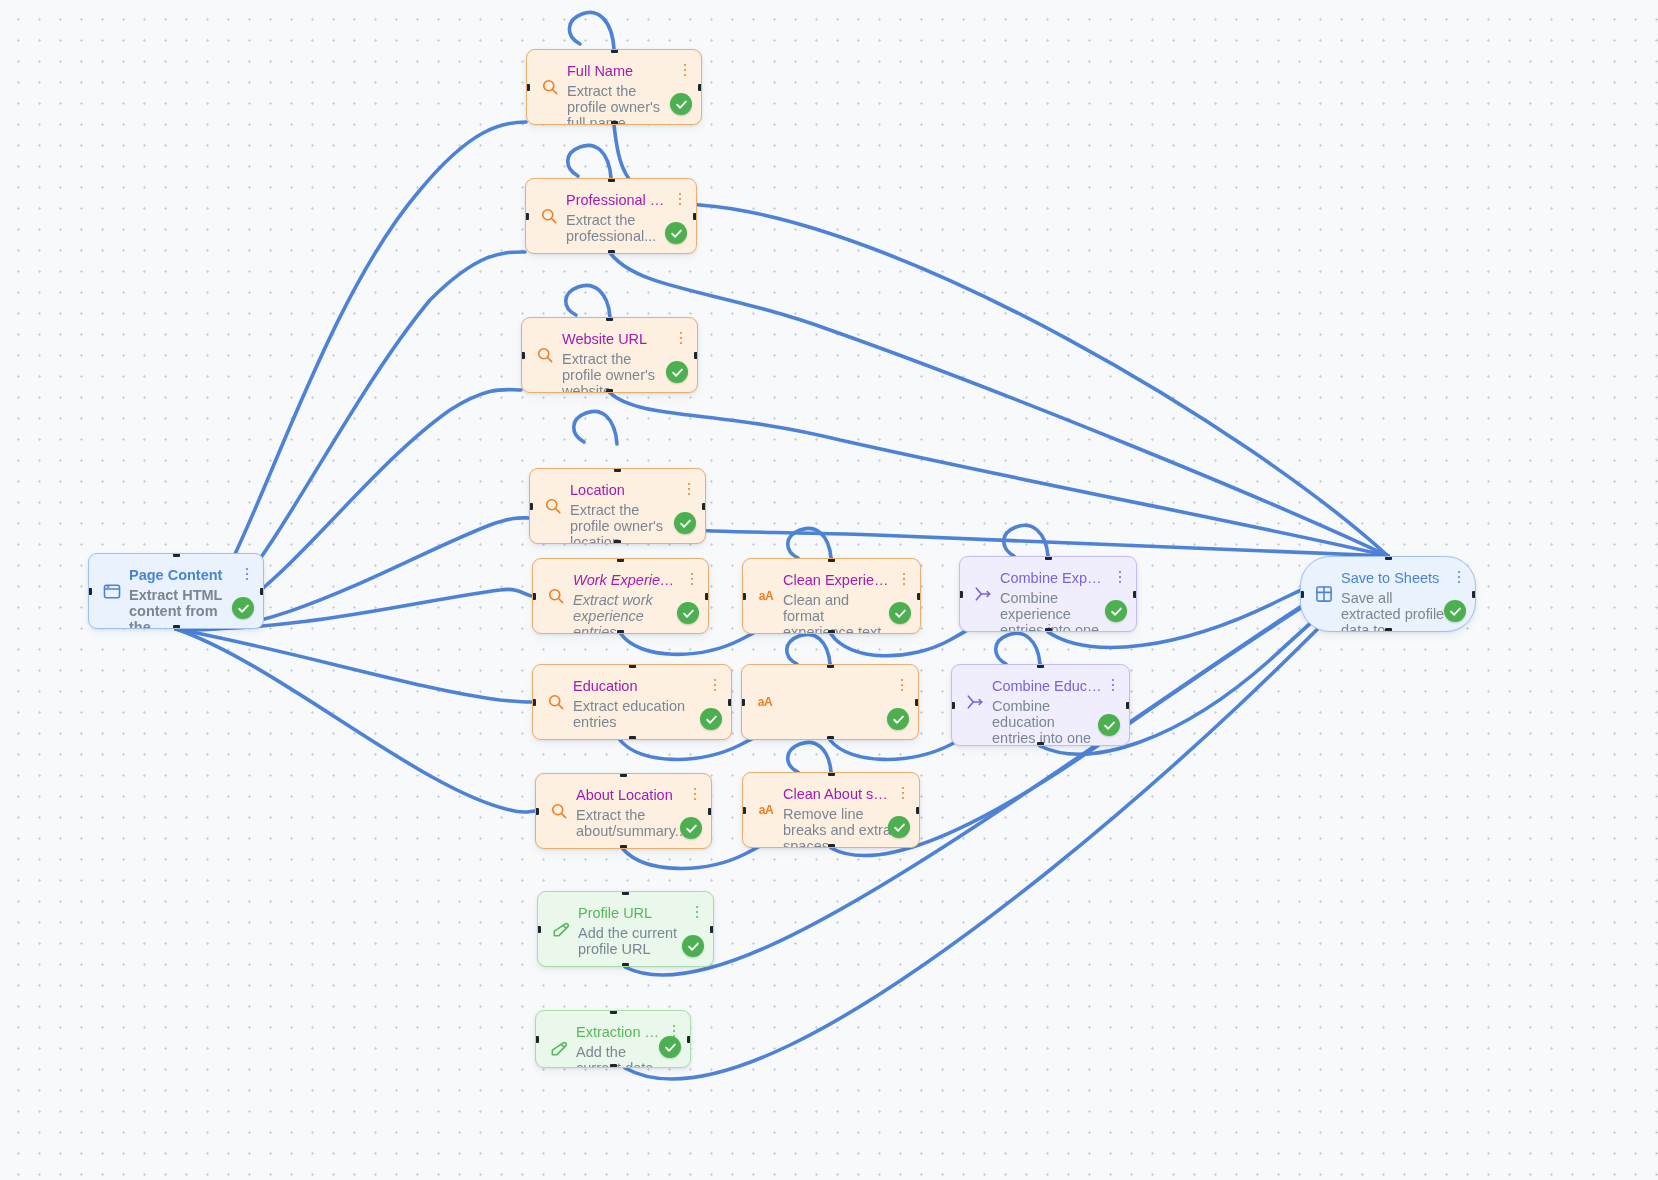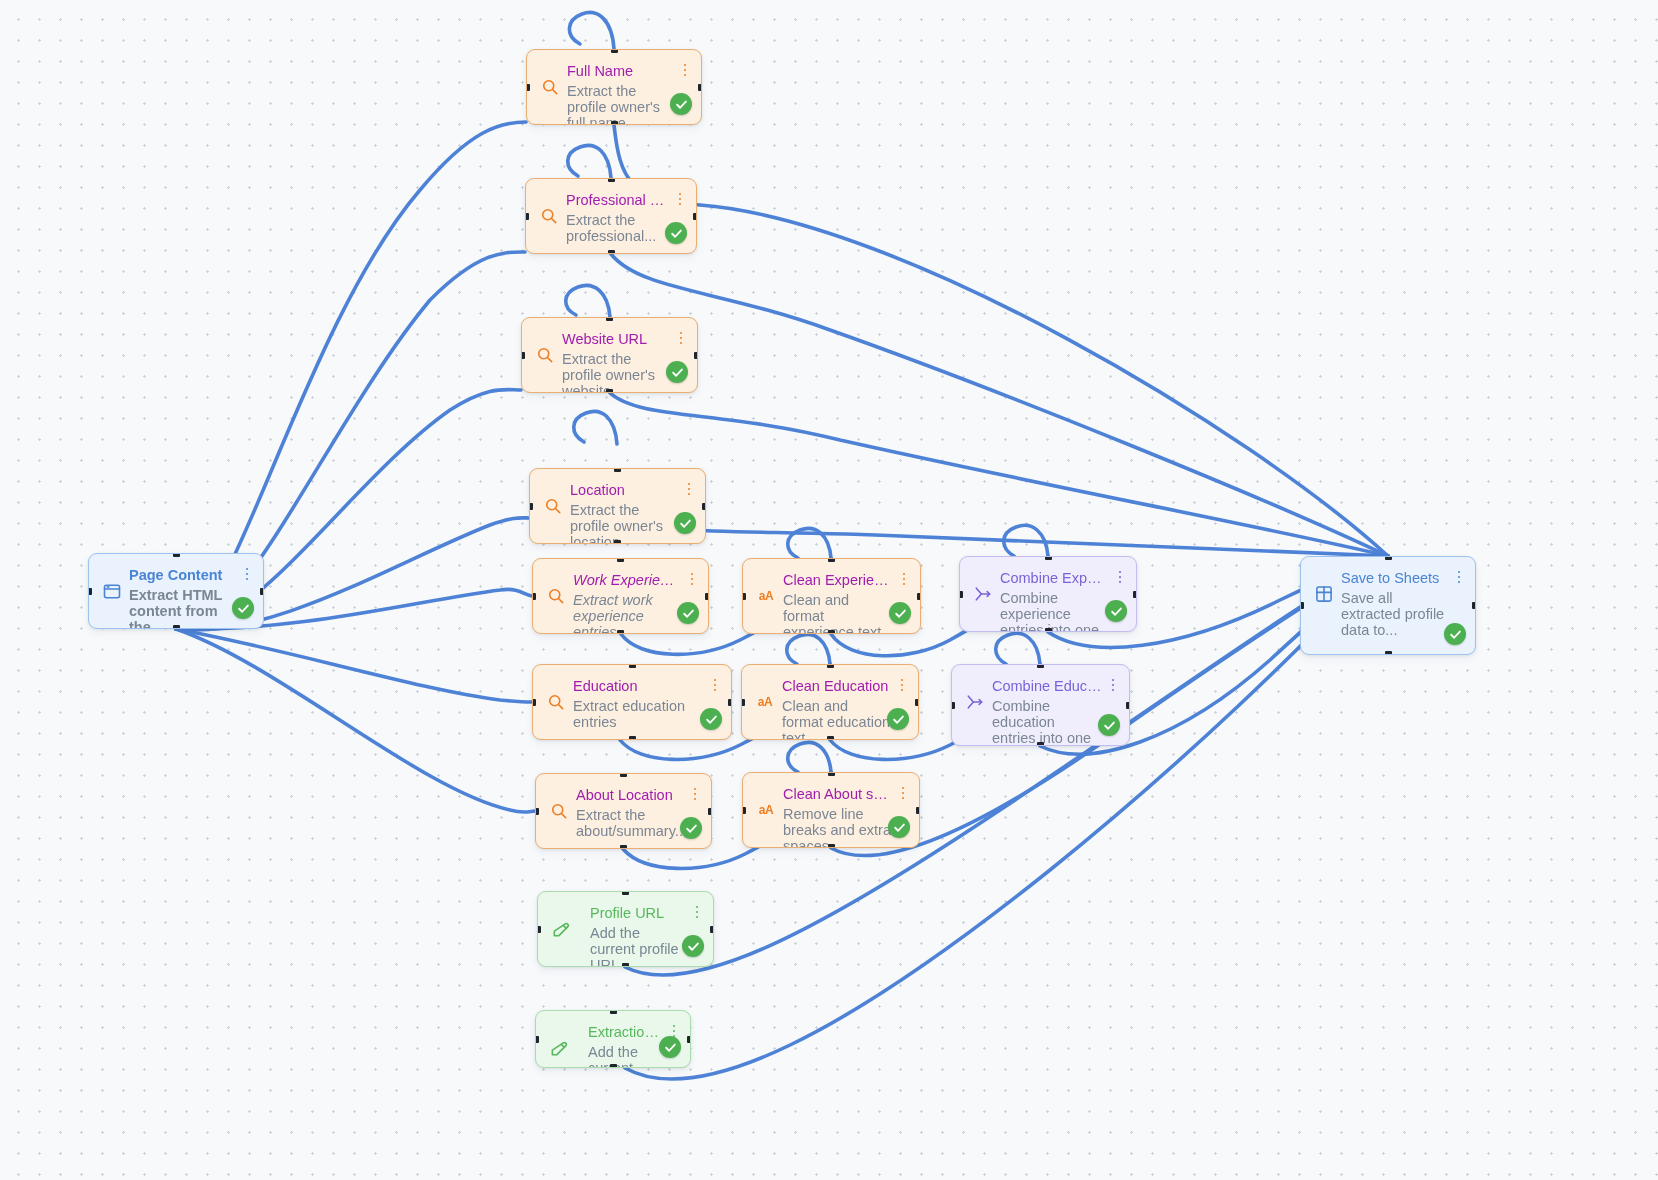--- a/index.html
+++ b/index.html
@@ -121,21 +121,21 @@
   .port.top { top: -4px; left: 50%; margin-left: -3.5px; }
   .port.bottom { bottom: -4px; left: 50%; margin-left: -3.5px; }
   .port.left { left: -4px; top: 50%; margin-top: -3.5px; }
   .port.right { right: -4px; top: 50%; margin-top: -3.5px; }
 
   
   .node.blue { border-color: #9dc2ee; background: #e9f2fd; }
   .node.blue .icon, .node.blue .title, .node.blue .menu { color: #4a84d4; }
   .node.purple { border-color: #c2bdf0; background: #f0eefc; }
   .node.purple .icon, .node.purple .title, .node.purple .menu { color: #7b62d8; }
-  .node.green { border-color: #a8dcab; background: #e9f8ea; gap: 12px; }
+  .node.green { border-color: #a8dcab; background: #e9f8ea; }
   .node.green .icon, .node.green .title, .node.green .menu { color: #56b85c; }
 
   .icon-aa {
     font-size: 12px;
     font-weight: 700;
     letter-spacing: -0.5px;
     font-family: "Liberation Sans", sans-serif;
   }
 </style>
 </head>
@@ -350,21 +350,21 @@
         <div class="status">
           <svg xmlns="http://www.w3.org/2000/svg" width="13" height="13" viewBox="0 0 24 24" fill="none" stroke="#ffffff" stroke-width="3.4" stroke-linecap="round" stroke-linejoin="round">
             <polyline points="4,12.5 9.5,18 20,6.5"></polyline>
           </svg>
         </div>
         <div class="port top"></div>
         <div class="port bottom"></div>
         <div class="port left"></div>
         <div class="port right"></div>
       </div>
-      <div class="node blue" style="left: 1300px; top: 556px; width: 176px; height: 99px;">
+      <div class="node blue" style="left: 1300px; top: 556px; width: 176px; height: 76px; border-radius: 30px;">
         <span class="icon">
           <svg xmlns="http://www.w3.org/2000/svg" width="20" height="20" viewBox="0 0 24 24" fill="none" stroke="currentColor" stroke-width="1.9" stroke-linecap="round" stroke-linejoin="round">
             <rect x="3.5" y="3.5" width="17" height="17" rx="2"></rect>
             <line x1="3.5" y1="10" x2="20.5" y2="10"></line>
             <line x1="12" y1="3.5" x2="12" y2="20.5"></line>
           </svg>
         </span>
         <div class="body">
           <div class="title">Save to Sheets</div>
           <div class="desc">Save all extracted profile data to...</div>
@@ -434,24 +434,20 @@
         </div>
         <div class="port top"></div>
         <div class="port bottom"></div>
         <div class="port left"></div>
         <div class="port right"></div>
       </div>
       <div class="node" style="left: 741px; top: 664px; width: 178px; height: 76px;">
         <span class="icon">
           <span class="icon-aa">aA</span>
         </span>
-        <div class="body">
-          <div class="title">Clean Education</div>
-          <div class="desc">Clean and format education text</div>
-        </div>
         <div class="menu">
           <i></i>
           <i></i>
           <i></i>
         </div>
         <div class="status">
           <svg xmlns="http://www.w3.org/2000/svg" width="13" height="13" viewBox="0 0 24 24" fill="none" stroke="#ffffff" stroke-width="3.4" stroke-linecap="round" stroke-linejoin="round">
             <polyline points="4,12.5 9.5,18 20,6.5"></polyline>
           </svg>
         </div>

